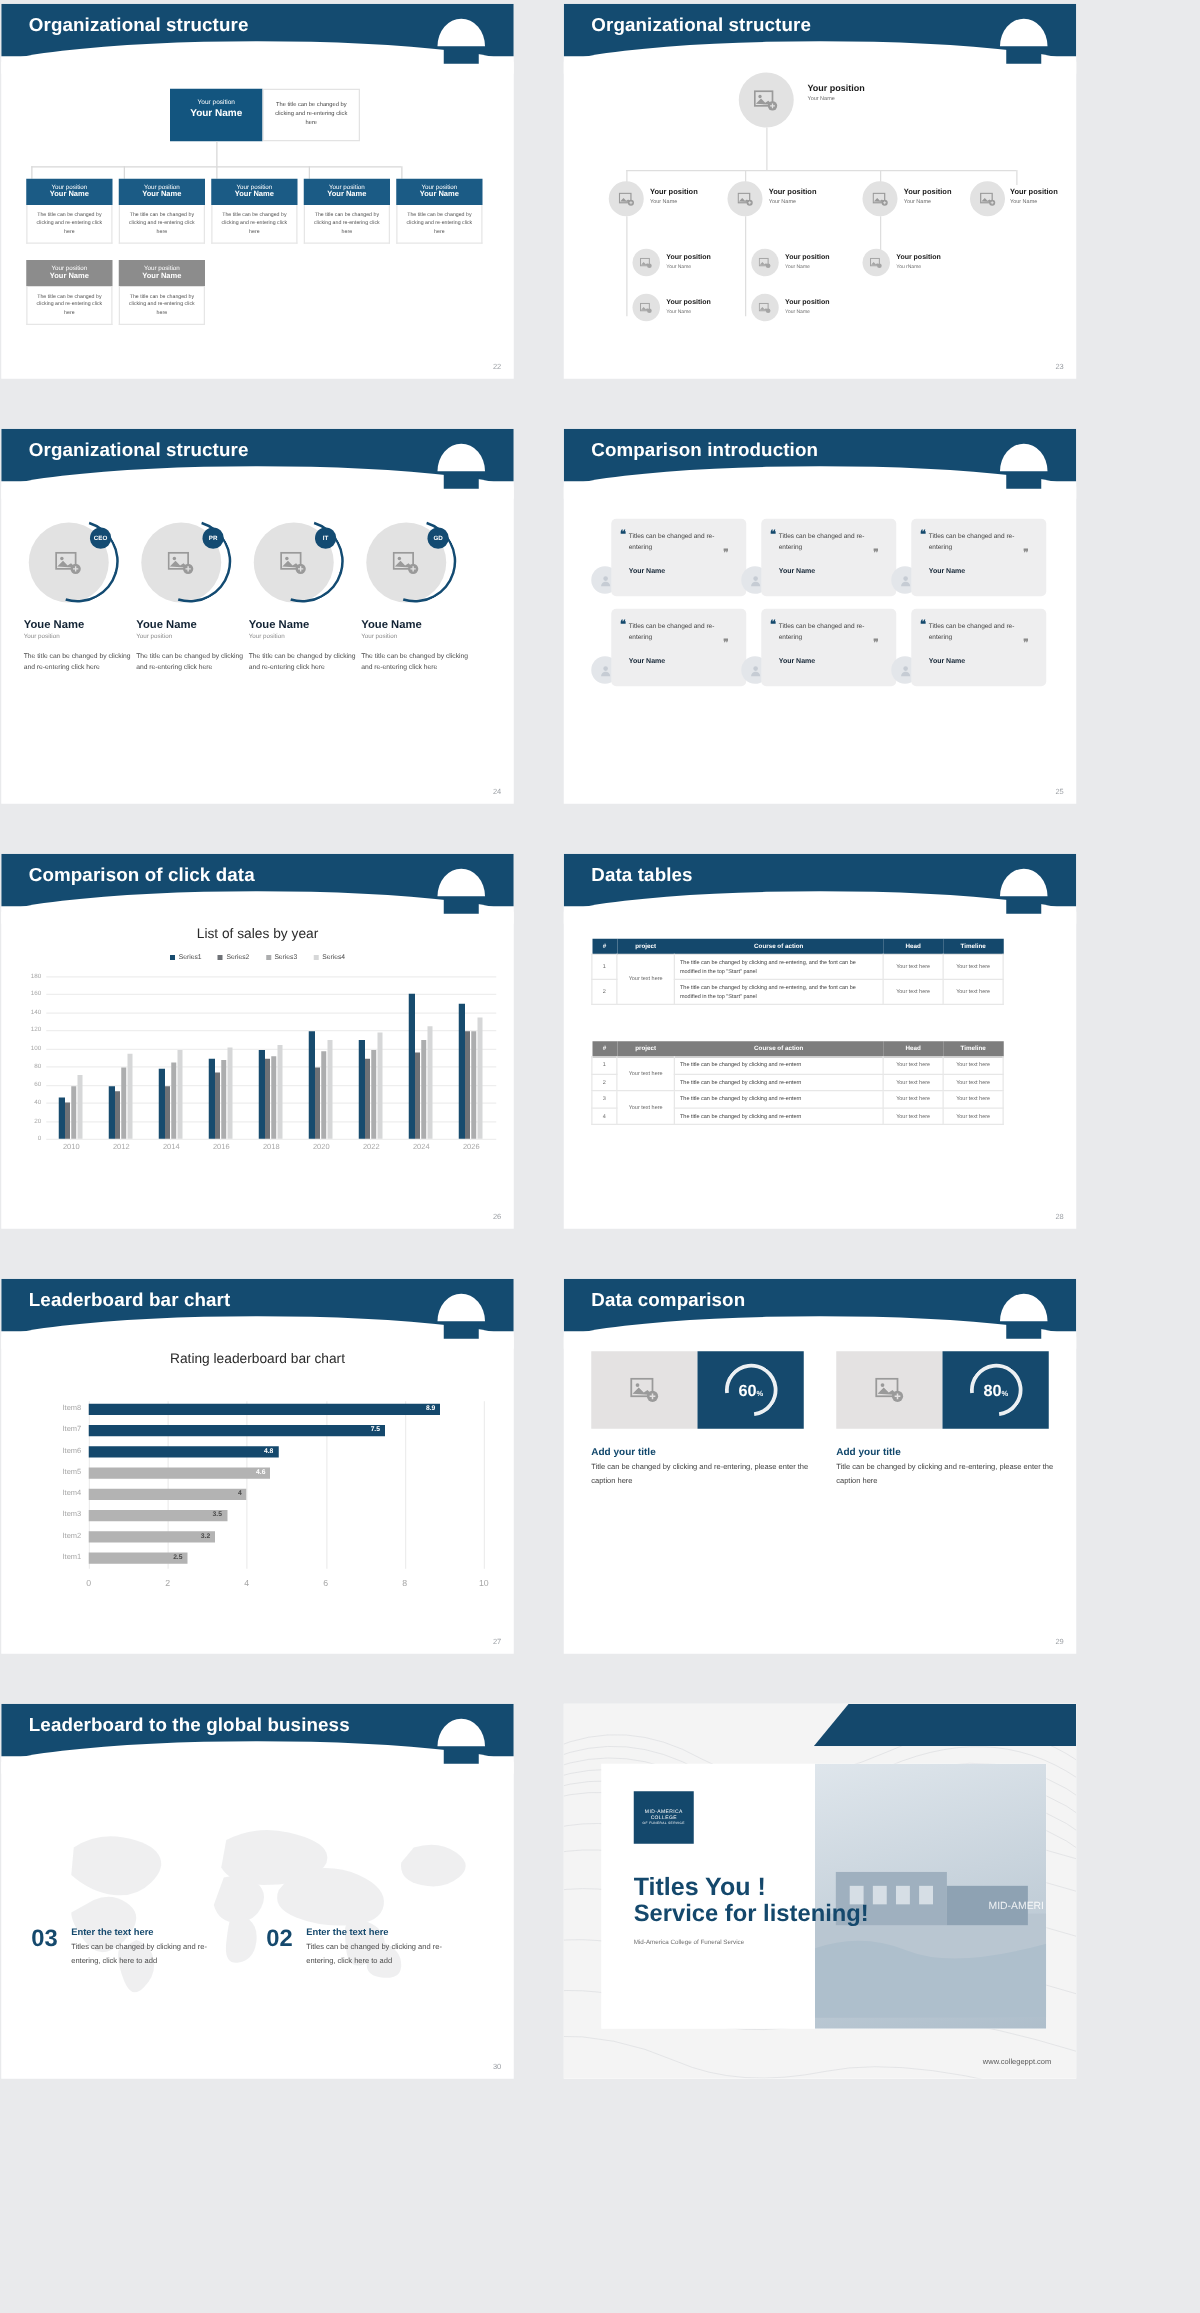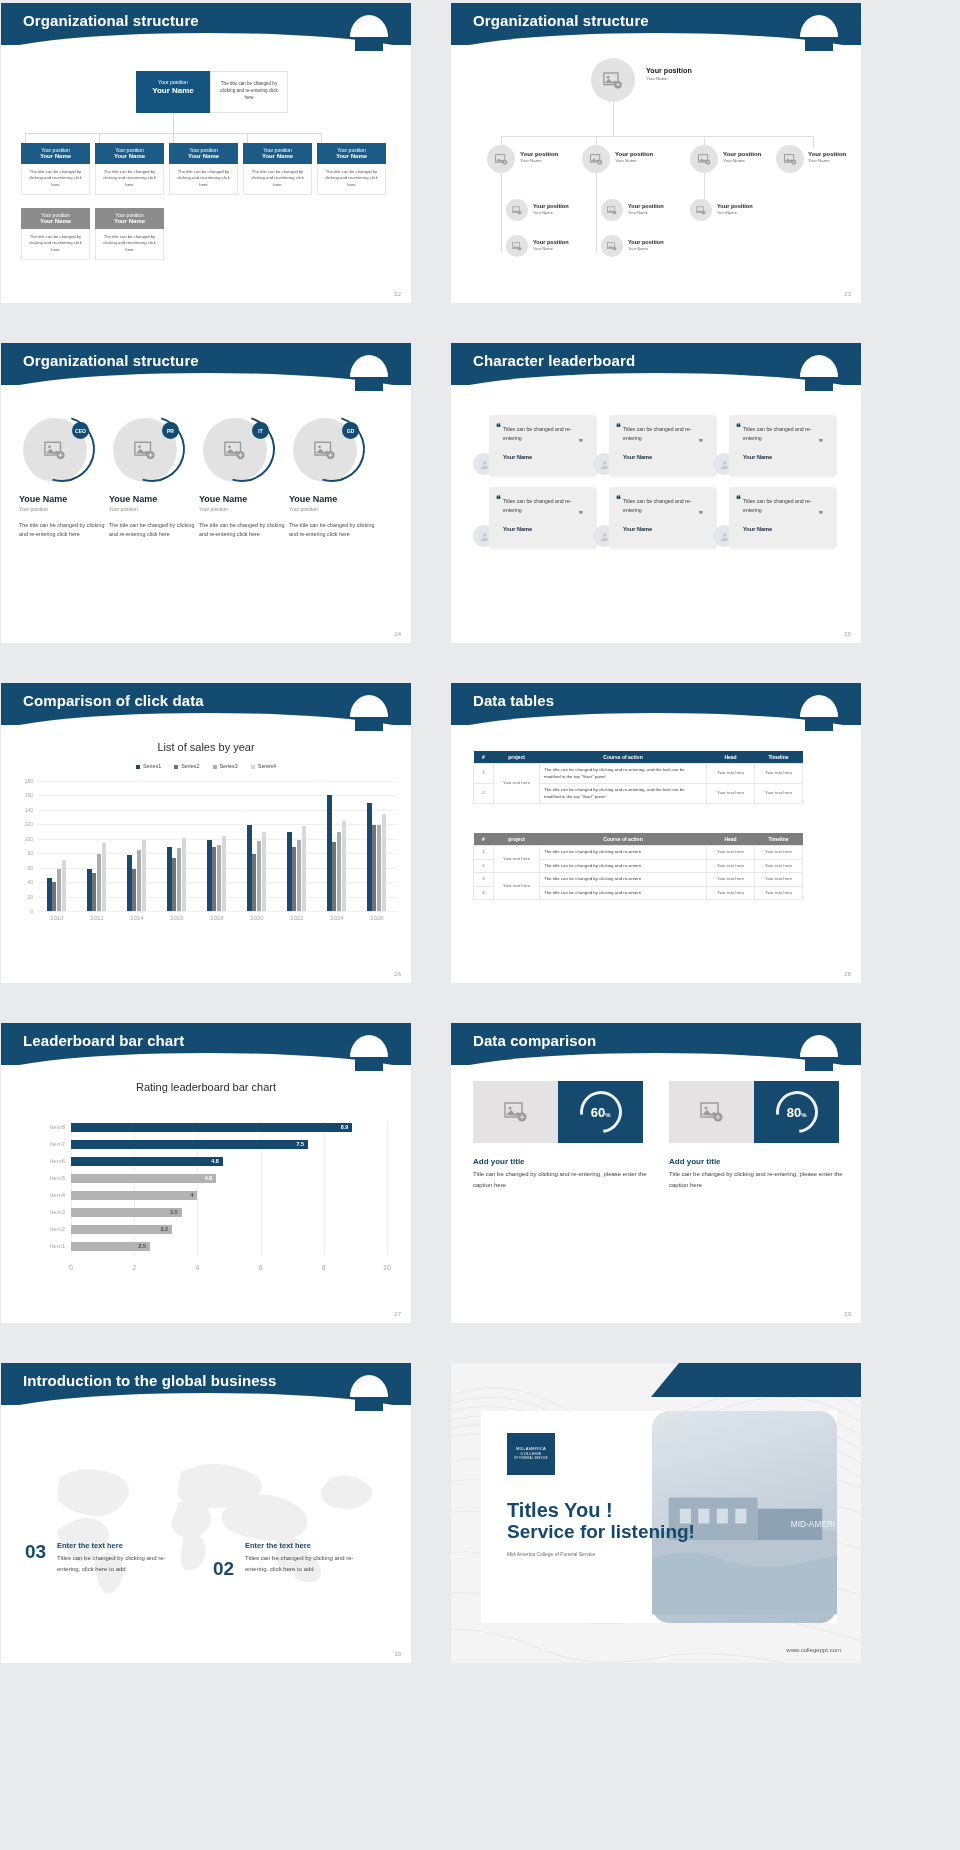--- a/index.html
+++ b/index.html
@@ -108,21 +108,21 @@
   
   .gb-num{position:absolute;font-size:19px;font-weight:bold;color:#15496d;}
   .gb-h{position:absolute;font-size:7.5px;font-weight:bold;color:#15496d;}
   .gb-p{position:absolute;font-size:6px;color:#4a4a4a;line-height:11px;width:130px;}
   .map{position:absolute;left:30px;top:85px;width:350px;height:150px;opacity:.55;}
 
   
   .ty-slide{position:absolute;inset:0;background:#f4f4f4;}
   .ty-card{position:absolute;left:30px;top:48px;right:24px;bottom:40px;background:#fff;overflow:hidden;}
   .ty-photo{position:absolute;right:0;top:0;width:52%;height:100%;
-     background:linear-gradient(165deg,#dfe6ec 0%,#c9d4dd 45%,#aebecb 100%);border-radius:17px;}
+     background:linear-gradient(165deg,#dfe6ec 0%,#c9d4dd 45%,#aebecb 100%);}
   .ty-logo{position:absolute;left:26px;top:22px;width:48px;height:42px;background:#14486c;color:#fff;
      text-align:center;padding-top:13px;font-size:4px;line-height:5.2px;letter-spacing:.3px;}
   .ty-h1{position:absolute;left:26px;top:88px;font-size:20px;font-weight:bold;color:#14486c;}
   .ty-h2{position:absolute;left:26px;top:110px;font-size:19px;font-weight:bold;color:#14486c;}
   .ty-sub{position:absolute;left:26px;top:140px;font-size:5px;color:#6e6e6e;}
   .ty-foot{position:absolute;right:20px;bottom:10px;font-size:6px;color:#5a5a5a;}
   .ty-corner{position:absolute;right:0;top:0;width:210px;height:34px;background:#14486c;
      clip-path:polygon(28px 0,100% 0,100% 100%,0 100%);}
 </style>
 </head>
@@ -433,21 +433,21 @@
       <div class="nm">Youe Name</div>
       <div class="po">Your position</div>
       <div class="ds">The title can be changed by clicking and re-entering click here</div>
     </div>
 
     <div class="pnum">24</div>
   </div>
 
   <div class="slide s25">
     <div class="banner"></div>
-    <div class="banner-title">Character leaderboard</div>
+    <div class="banner-title">Comparison introduction</div>
     <div class="logo-badge">
         <span>MID-AMERICA COLLEGE</span>
       </div>
 
     <div class="pav" style="left:22px;top:110px;">
         <svg width="11" height="11" viewBox="0 0 24 24">
           <circle cx="12" cy="8.5" r="4" fill="#c6ccd4"></circle>
           <path d="M4 22c0-5 3.6-8 8-8s8 3 8 8z" fill="#c6ccd4"></path>
         </svg>
       </div>
@@ -804,21 +804,21 @@
       </div>
     </div>
     <div class="dc-t" style="left:218px;top:134px;">Add your title</div>
     <div class="dc-d" style="left:218px;top:146px;">Title can be changed by clicking and re-entering, please enter the caption here</div>
 
     <div class="pnum">29</div>
   </div>
 
   <div class="slide s30">
     <div class="banner"></div>
-    <div class="banner-title">Introduction to the global business</div>
+    <div class="banner-title">Leaderboard to the global business</div>
     <div class="logo-badge">
         <span>MID-AMERICA COLLEGE</span>
       </div>
 
     <svg class="map" viewBox="0 0 350 150">
       <g fill="#e2e3e5">
         <path d="M28 30q18-12 40-8t28 14-6 22-30 10-34-16z"></path>
         <path d="M44 72q14-6 26 2t6 20-18 18-22-8-10-22z"></path>
         <path d="M78 104q12 4 14 16t-8 22-16-6-4-24z"></path>
         <path d="M150 24q24-12 50-6t30 16-10 18-40 8-34-14z"></path>
@@ -828,21 +828,21 @@
         <path d="M256 88q16 2 20 14t-12 20-18-10 0-20z"></path>
         <path d="M276 106q14 6 14 18t-16 10-10-18z"></path>
         <path d="M300 30q20-6 34 4t2 20-30 6-16-18z"></path>
       </g>
     </svg>
 
     <div class="gb-num" style="left:24px;top:178px;">03</div>
     <div class="gb-h" style="left:56px;top:178px;">Enter the text here</div>
     <div class="gb-p" style="left:56px;top:190px;">Titles can be changed by clicking and re-entering, click here to add</div>
 
-    <div class="gb-num" style="left:212px;top:195px;">02</div>
+    <div class="gb-num" style="left:212px;top:178px;">02</div>
     <div class="gb-h" style="left:244px;top:178px;">Enter the text here</div>
     <div class="gb-p" style="left:244px;top:190px;">Titles can be changed by clicking and re-entering, click here to add</div>
 
     <div class="pnum">30</div>
   </div>
 
   <div class="slide s31">
     <div class="ty-slide"></div>
     <svg style="position:absolute;left:0;top:0;width:100%;height:100%;" viewBox="0 0 410 300">
       <g fill="none" stroke="#dddfe1" stroke-width=".6">

